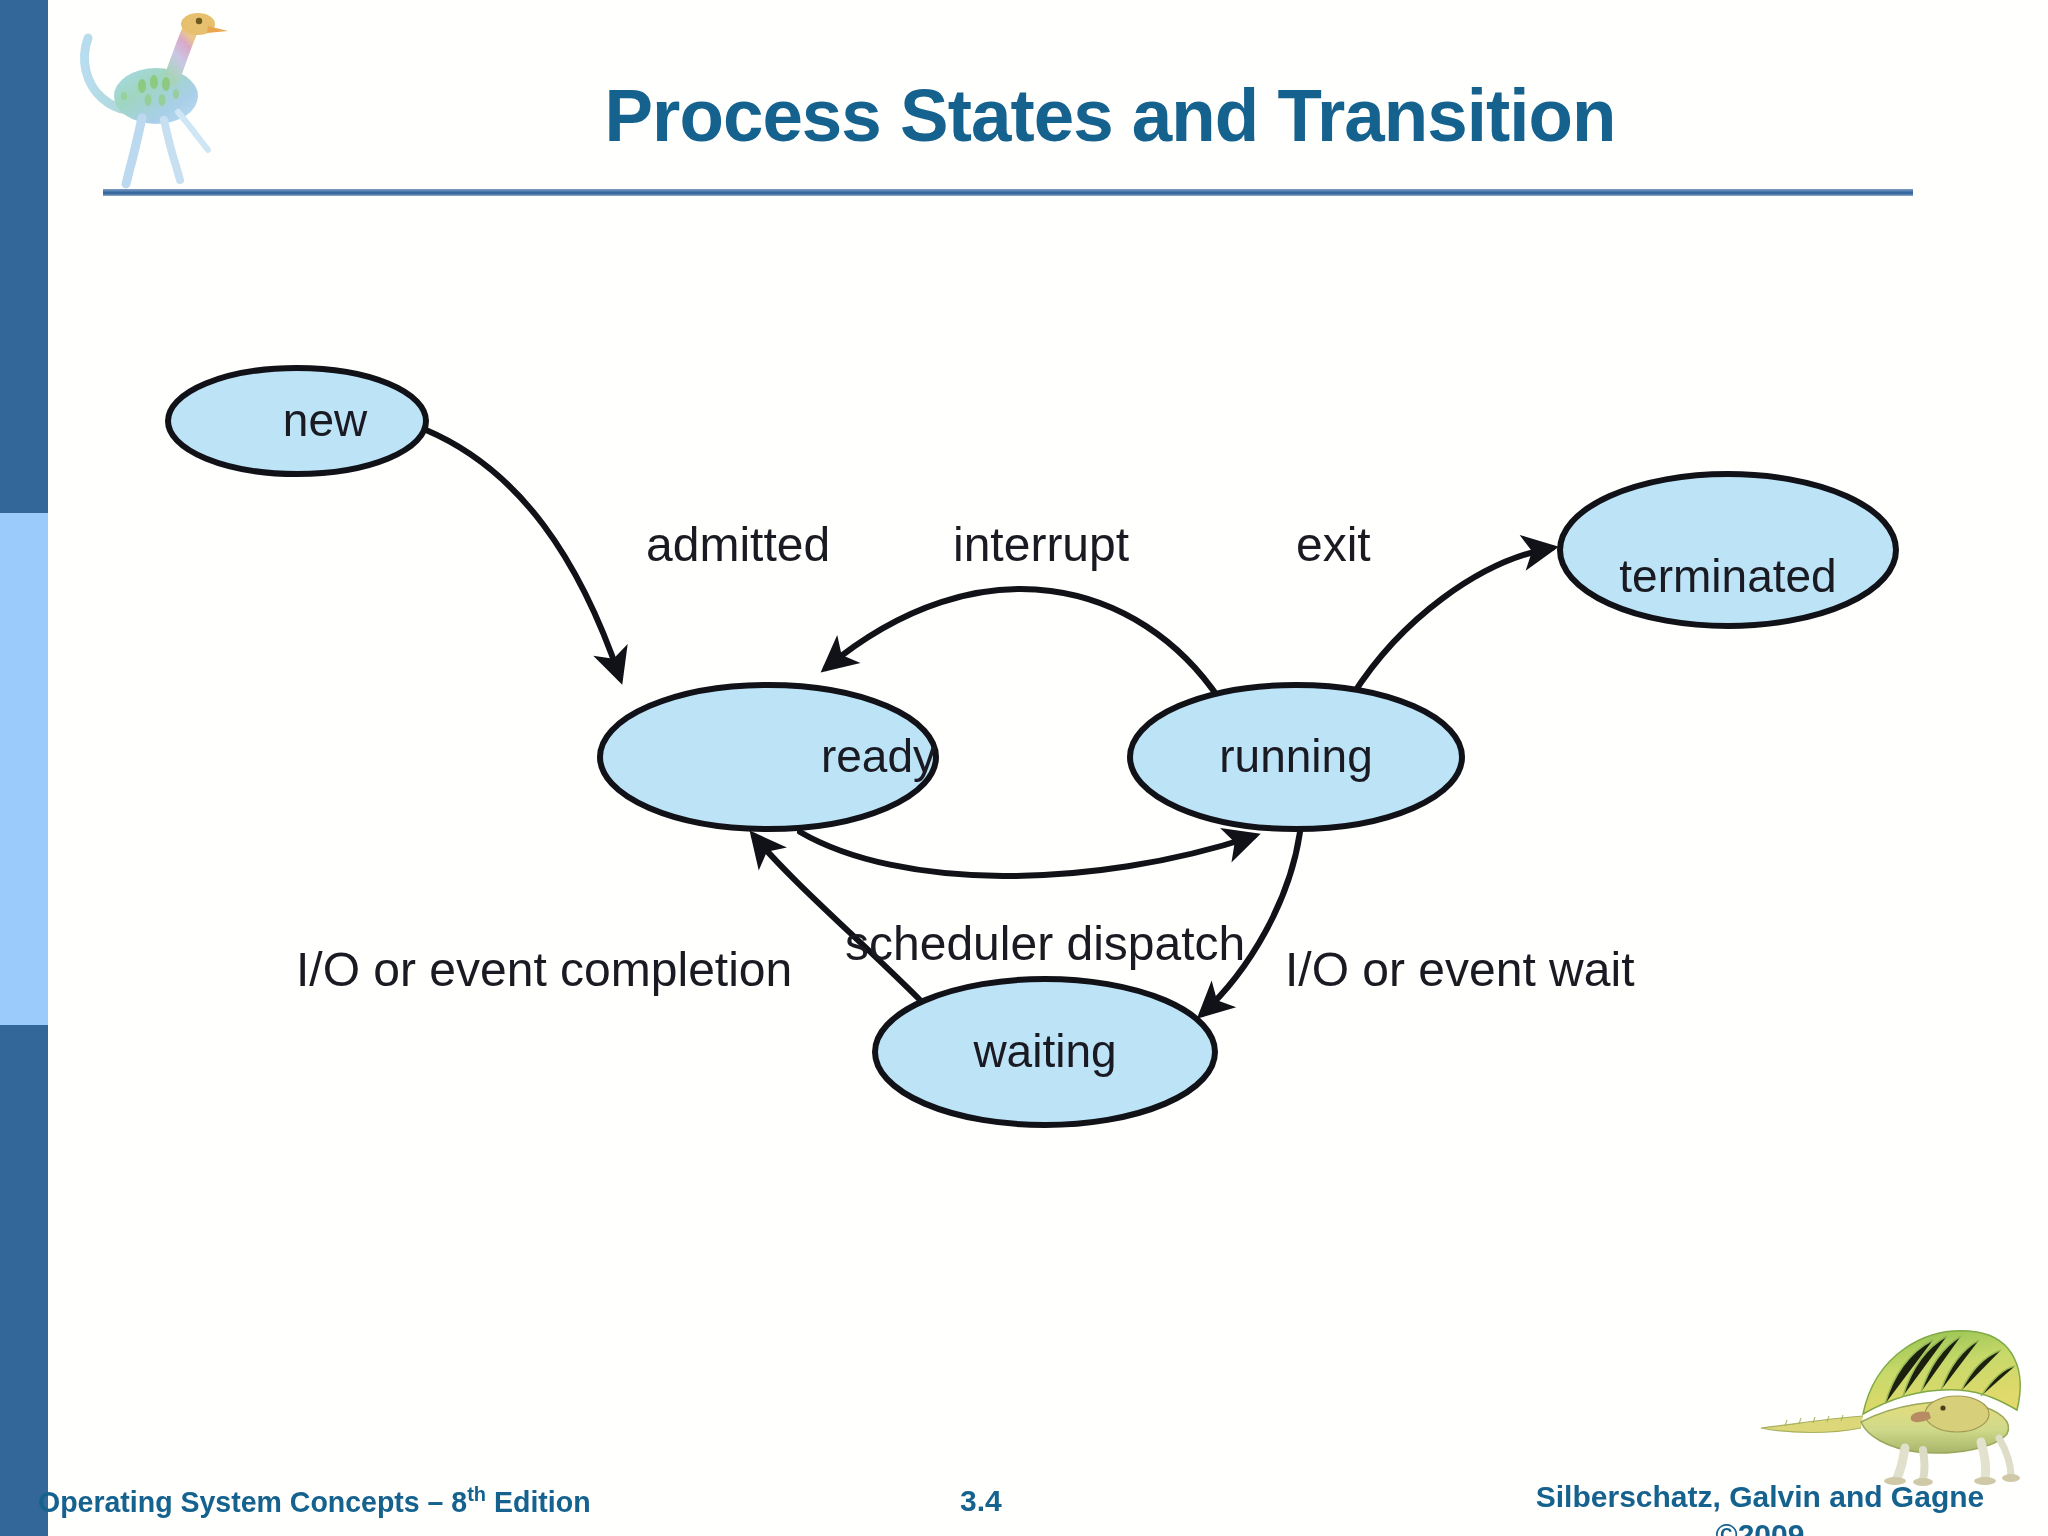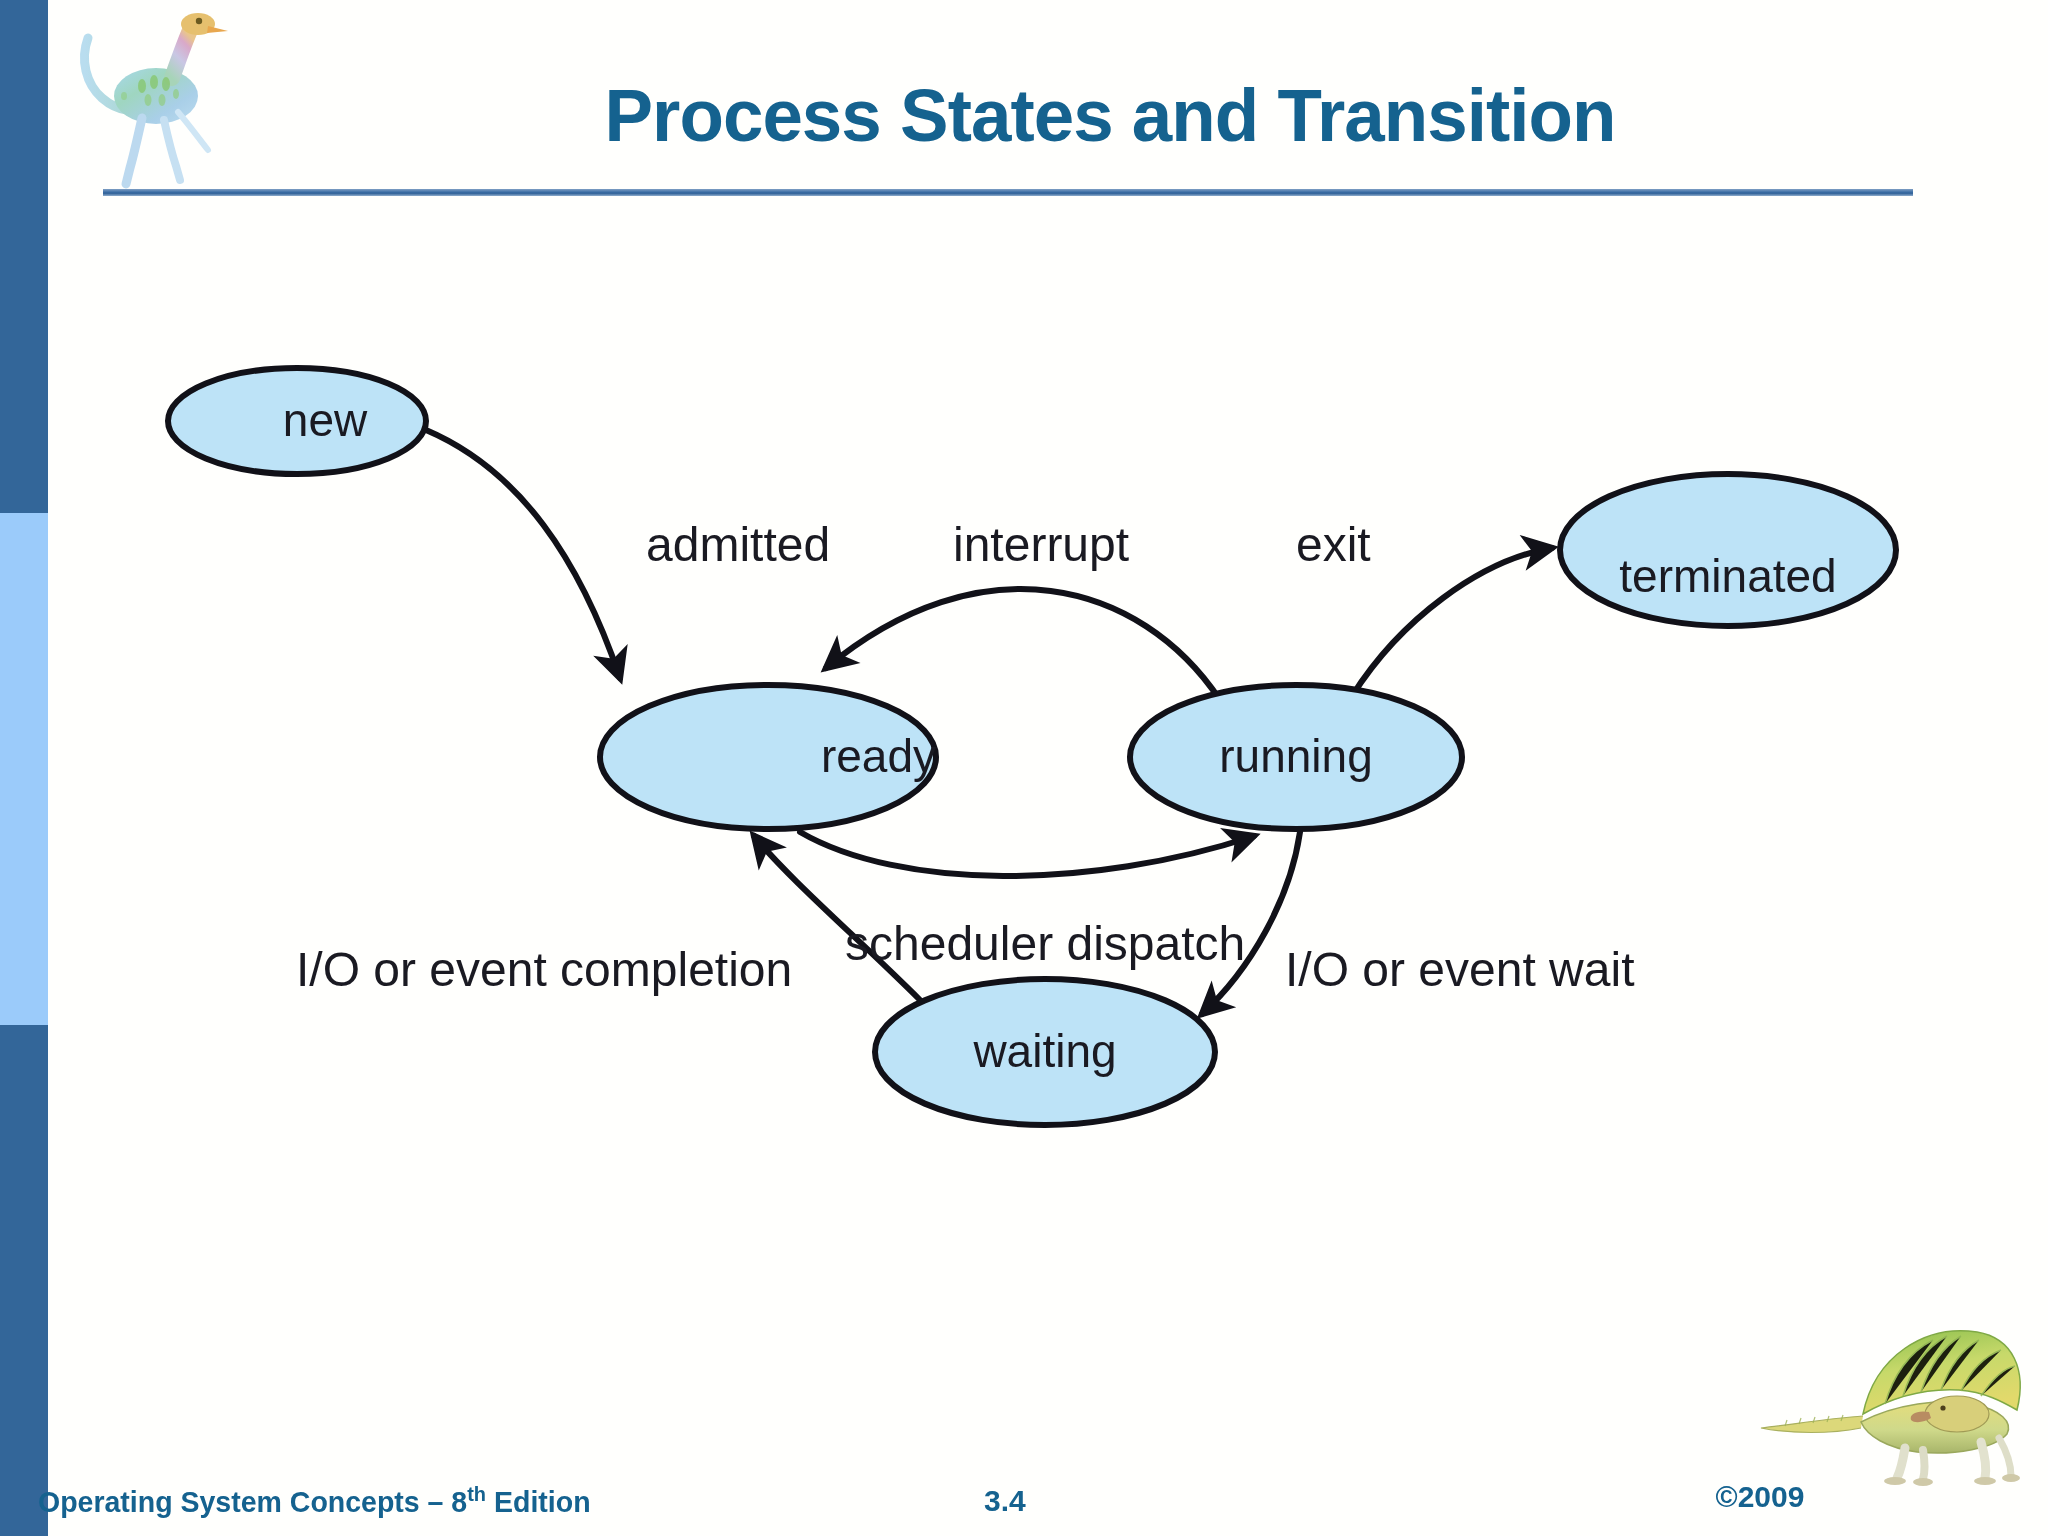--- a/index.html
+++ b/index.html
@@ -114,21 +114,20 @@
   }
   .footer-left sup { font-size: 21px; vertical-align: super; }
   .footer-center {
     position: absolute;
     left: 960px;
     top: 1484px;
     font-size: 30px;
     font-weight: bold;
     color: #15628f;
     font-family: "Liberation Sans", sans-serif;
-    margin-left: 24px;
   }
   .footer-right {
     position: absolute;
     left: 1490px;
     top: 1478px;
     width: 540px;
     text-align: center;
     font-size: 30px;
     font-weight: bold;
     color: #15628f;
@@ -291,14 +290,15 @@
       <ellipse cx="266" cy="160" rx="9" ry="4"></ellipse>
     </g>
   </svg>
 </div>
 
 <div class="footer-left"><span>Operating System Concepts – 8</span><sup>th</sup><span> Edition</span></div>
 
 <div class="footer-center">3.4</div>
 
 <div class="footer-right">
+  <div>Silberschatz, Galvin and Gagne</div>
   <div>©2009</div>
 </div>
 
 </body></html>

